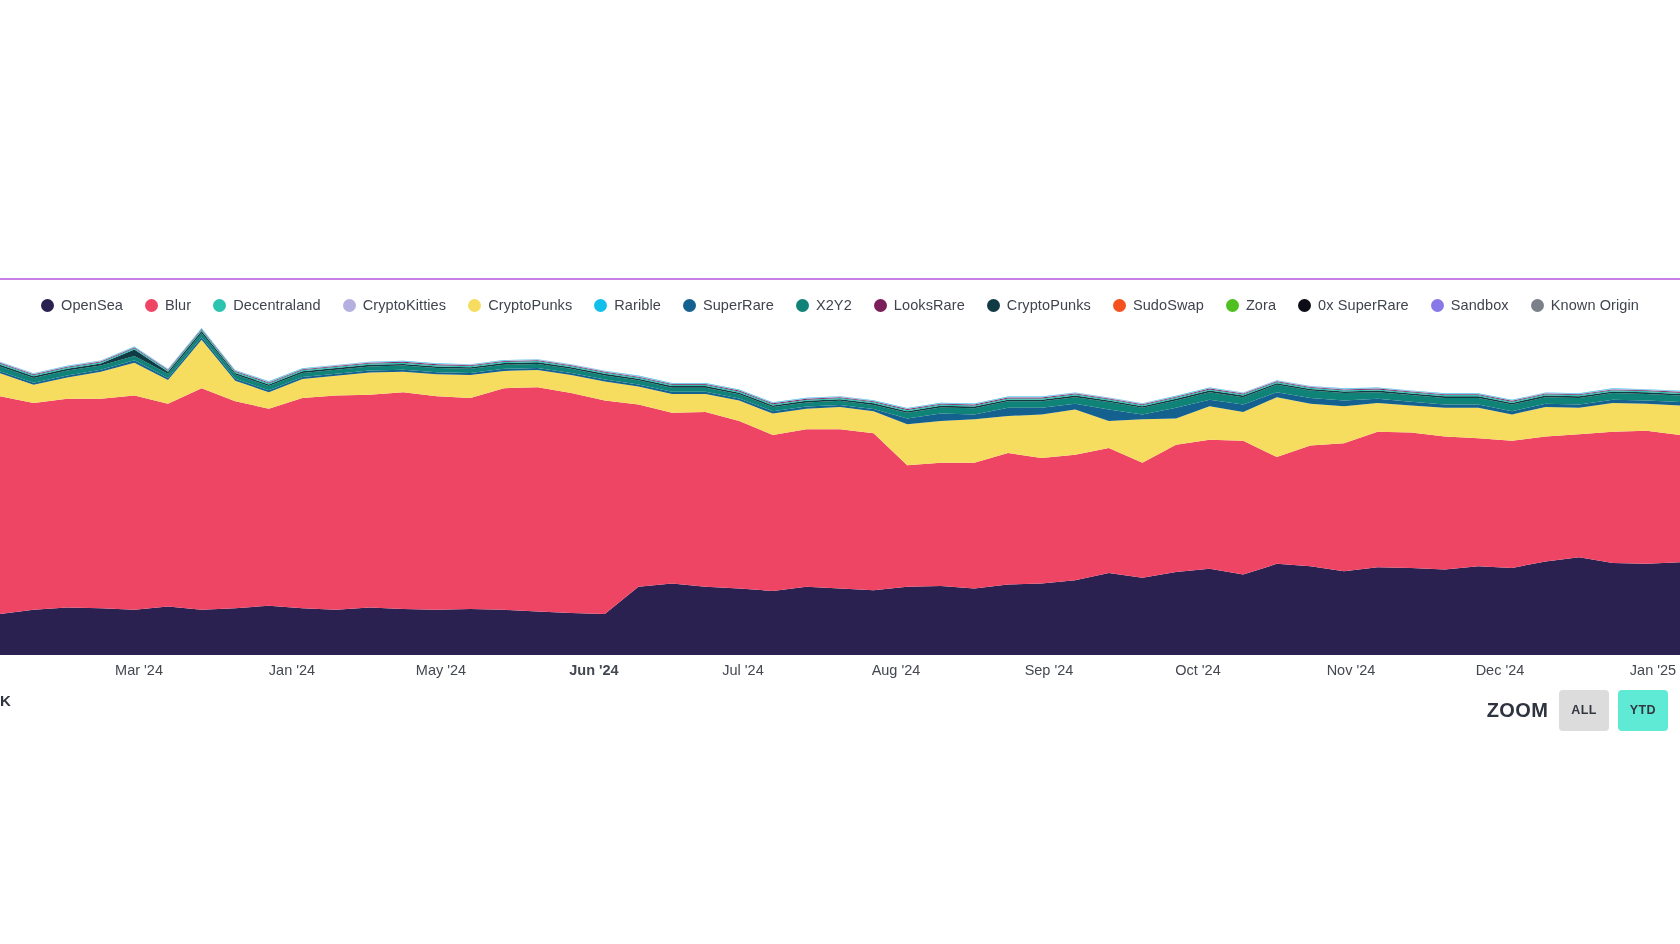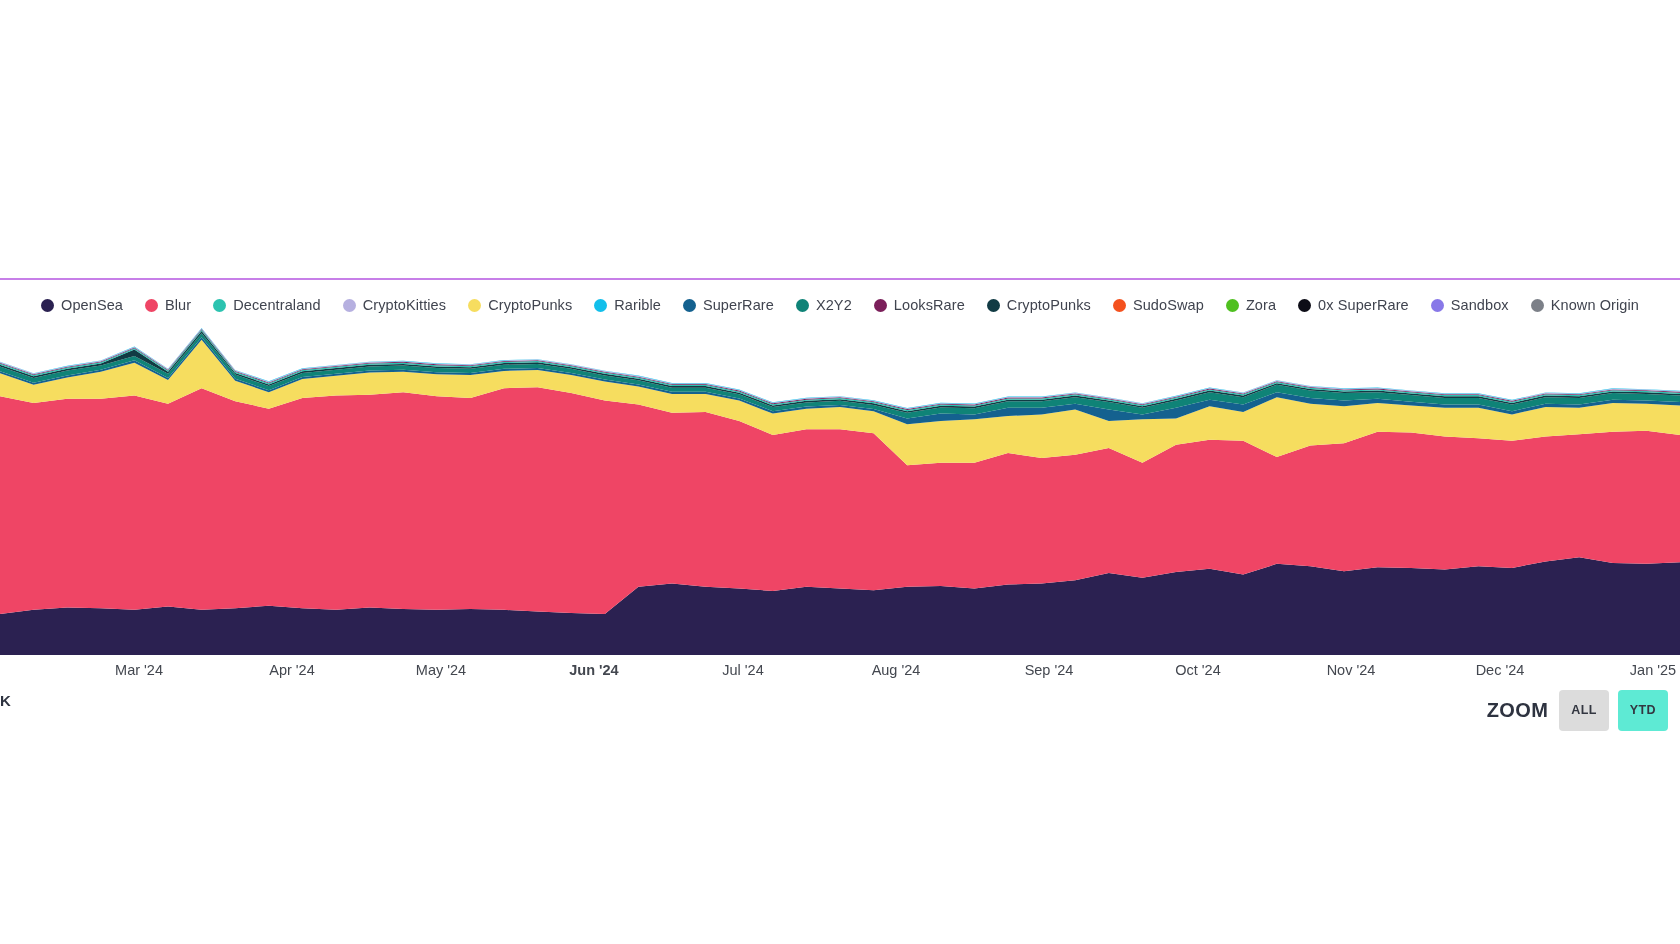--- a/index.html
+++ b/index.html
@@ -150,21 +150,21 @@
         <path d="M0.00,46.74 L33.60,58.24 L67.20,50.85 L100.80,45.51 L134.40,31.55 L168.00,53.72 L201.60,13.08 L235.20,54.95 L268.80,66.45 L302.40,53.31 L336.00,50.03 L369.60,46.74 L403.20,45.92 L436.80,48.39 L470.40,49.21 L504.00,45.10 L537.60,44.28 L571.20,49.21 L604.80,55.78 L638.40,60.70 L672.00,68.09 L705.60,68.09 L739.20,74.66 L772.80,87.39 L806.40,82.87 L840.00,81.23 L873.60,85.34 L907.20,93.14 L940.80,87.80 L974.40,88.62 L1008.00,81.64 L1041.60,81.64 L1075.20,77.53 L1108.80,82.46 L1142.40,88.21 L1176.00,80.82 L1209.60,72.61 L1243.20,77.53 L1276.80,65.22 L1310.40,70.97 L1344.00,73.43 L1377.60,72.61 L1411.20,75.48 L1444.80,78.36 L1478.40,78.36 L1512.00,84.92 L1545.60,77.53 L1579.20,78.36 L1612.80,73.43 L1646.40,74.25 L1680.00,75.89 L1680.00,77.53 L1646.40,75.89 L1612.80,75.07 L1579.20,80.00 L1545.60,79.18 L1512.00,86.57 L1478.40,80.00 L1444.80,80.00 L1411.20,77.12 L1377.60,74.25 L1344.00,75.07 L1310.40,72.61 L1276.80,66.86 L1243.20,79.18 L1209.60,74.25 L1176.00,82.46 L1142.40,89.85 L1108.80,84.10 L1075.20,79.18 L1041.60,83.28 L1008.00,83.28 L974.40,90.26 L940.80,89.44 L907.20,94.78 L873.60,86.98 L840.00,82.87 L806.40,84.51 L772.80,89.03 L739.20,76.30 L705.60,69.73 L672.00,69.73 L638.40,62.34 L604.80,57.42 L571.20,50.85 L537.60,45.92 L504.00,46.74 L470.40,50.85 L436.80,50.03 L403.20,47.56 L369.60,48.39 L336.00,51.67 L302.40,54.95 L268.80,68.09 L235.20,56.60 L201.60,15.13 L168.00,55.78 L134.40,38.12 L100.80,47.56 L67.20,52.49 L33.60,59.88 L0.00,48.39 Z" fill="#113b44"></path>
         <path d="M0.00,45.51 L33.60,57.01 L67.20,49.62 L100.80,44.28 L134.40,30.32 L168.00,52.49 L201.60,11.85 L235.20,53.72 L268.80,65.22 L302.40,52.08 L336.00,48.80 L369.60,45.51 L403.20,44.69 L436.80,47.15 L470.40,47.98 L504.00,43.87 L537.60,43.05 L571.20,47.98 L604.80,54.54 L638.40,59.47 L672.00,66.86 L705.60,66.86 L739.20,73.43 L772.80,86.16 L806.40,81.64 L840.00,80.00 L873.60,84.10 L907.20,91.90 L940.80,86.57 L974.40,87.39 L1008.00,80.41 L1041.60,80.41 L1075.20,76.30 L1108.80,81.23 L1142.40,86.98 L1176.00,79.59 L1209.60,71.38 L1243.20,76.30 L1276.80,63.99 L1310.40,69.73 L1344.00,72.20 L1377.60,71.38 L1411.20,74.25 L1444.80,77.12 L1478.40,77.12 L1512.00,83.69 L1545.60,76.30 L1579.20,77.12 L1612.80,72.20 L1646.40,73.02 L1680.00,74.66 L1680.00,75.89 L1646.40,74.25 L1612.80,73.43 L1579.20,78.36 L1545.60,77.53 L1512.00,84.92 L1478.40,78.36 L1444.80,78.36 L1411.20,75.48 L1377.60,72.61 L1344.00,73.43 L1310.40,70.97 L1276.80,65.22 L1243.20,77.53 L1209.60,72.61 L1176.00,80.82 L1142.40,88.21 L1108.80,82.46 L1075.20,77.53 L1041.60,81.64 L1008.00,81.64 L974.40,88.62 L940.80,87.80 L907.20,93.14 L873.60,85.34 L840.00,81.23 L806.40,82.87 L772.80,87.39 L739.20,74.66 L705.60,68.09 L672.00,68.09 L638.40,60.70 L604.80,55.78 L571.20,49.21 L537.60,44.28 L504.00,45.10 L470.40,49.21 L436.80,48.39 L403.20,45.92 L369.60,46.74 L336.00,50.03 L302.40,53.31 L268.80,66.45 L235.20,54.95 L201.60,13.08 L168.00,53.72 L134.40,31.55 L100.80,45.51 L67.20,50.85 L33.60,58.24 L0.00,46.74 Z" fill="#2cc3b0"></path>
         <path d="M0.00,44.69 L33.60,56.19 L67.20,48.80 L100.80,43.46 L134.40,29.50 L168.00,51.67 L201.60,11.03 L235.20,52.90 L268.80,64.40 L302.40,51.26 L336.00,47.98 L369.60,44.69 L403.20,43.87 L436.80,46.33 L470.40,47.15 L504.00,43.05 L537.60,42.23 L571.20,47.15 L604.80,53.72 L638.40,58.65 L672.00,66.04 L705.60,66.04 L739.20,72.61 L772.80,85.34 L806.40,80.82 L840.00,79.18 L873.60,83.28 L907.20,91.08 L940.80,85.75 L974.40,86.57 L1008.00,79.59 L1041.60,79.59 L1075.20,75.48 L1108.80,80.41 L1142.40,86.16 L1176.00,78.77 L1209.60,70.56 L1243.20,75.48 L1276.80,63.17 L1310.40,68.91 L1344.00,71.38 L1377.60,70.56 L1411.20,73.43 L1444.80,76.30 L1478.40,76.30 L1512.00,82.87 L1545.60,75.48 L1579.20,76.30 L1612.80,71.38 L1646.40,72.20 L1680.00,73.84 L1680.00,74.66 L1646.40,73.02 L1612.80,72.20 L1579.20,77.12 L1545.60,76.30 L1512.00,83.69 L1478.40,77.12 L1444.80,77.12 L1411.20,74.25 L1377.60,71.38 L1344.00,72.20 L1310.40,69.73 L1276.80,63.99 L1243.20,76.30 L1209.60,71.38 L1176.00,79.59 L1142.40,86.98 L1108.80,81.23 L1075.20,76.30 L1041.60,80.41 L1008.00,80.41 L974.40,87.39 L940.80,86.57 L907.20,91.90 L873.60,84.10 L840.00,80.00 L806.40,81.64 L772.80,86.16 L739.20,73.43 L705.60,66.86 L672.00,66.86 L638.40,59.47 L604.80,54.54 L571.20,47.98 L537.60,43.05 L504.00,43.87 L470.40,47.98 L436.80,47.15 L403.20,44.69 L369.60,45.51 L336.00,48.80 L302.40,52.08 L268.80,65.22 L235.20,53.72 L201.60,11.85 L168.00,52.49 L134.40,30.32 L100.80,44.28 L67.20,49.62 L33.60,57.01 L0.00,45.51 Z" fill="#7b1f5a"></path>
         <path d="M0.00,44.08 L33.60,55.57 L67.20,48.18 L100.80,42.84 L134.40,28.89 L168.00,51.05 L201.60,10.41 L235.20,52.29 L268.80,63.78 L302.40,50.64 L336.00,47.36 L369.60,44.08 L403.20,43.25 L436.80,45.72 L470.40,46.54 L504.00,42.43 L537.60,41.61 L571.20,46.54 L604.80,53.11 L638.40,58.03 L672.00,65.42 L705.60,65.42 L739.20,71.99 L772.80,84.72 L806.40,80.20 L840.00,78.56 L873.60,82.67 L907.20,90.47 L940.80,85.13 L974.40,85.95 L1008.00,78.97 L1041.60,78.97 L1075.20,74.87 L1108.80,79.79 L1142.40,85.54 L1176.00,78.15 L1209.60,69.94 L1243.20,74.87 L1276.80,62.55 L1310.40,68.30 L1344.00,70.76 L1377.60,69.94 L1411.20,72.81 L1444.80,75.69 L1478.40,75.69 L1512.00,82.26 L1545.60,74.87 L1579.20,75.69 L1612.80,70.76 L1646.40,71.58 L1680.00,73.22 L1680.00,73.84 L1646.40,72.20 L1612.80,71.38 L1579.20,76.30 L1545.60,75.48 L1512.00,82.87 L1478.40,76.30 L1444.80,76.30 L1411.20,73.43 L1377.60,70.56 L1344.00,71.38 L1310.40,68.91 L1276.80,63.17 L1243.20,75.48 L1209.60,70.56 L1176.00,78.77 L1142.40,86.16 L1108.80,80.41 L1075.20,75.48 L1041.60,79.59 L1008.00,79.59 L974.40,86.57 L940.80,85.75 L907.20,91.08 L873.60,83.28 L840.00,79.18 L806.40,80.82 L772.80,85.34 L739.20,72.61 L705.60,66.04 L672.00,66.04 L638.40,58.65 L604.80,53.72 L571.20,47.15 L537.60,42.23 L504.00,43.05 L470.40,47.15 L436.80,46.33 L403.20,43.87 L369.60,44.69 L336.00,47.98 L302.40,51.26 L268.80,64.40 L235.20,52.90 L201.60,11.03 L168.00,51.67 L134.40,29.50 L100.80,43.46 L67.20,48.80 L33.60,56.19 L0.00,44.69 Z" fill="#b6b0e0"></path>
         <path d="M0.00,43.66 L33.60,55.16 L67.20,47.77 L100.80,42.43 L134.40,28.47 L168.00,50.64 L201.60,10.00 L235.20,51.88 L268.80,63.37 L302.40,50.23 L336.00,46.95 L369.60,43.66 L403.20,42.84 L436.80,45.31 L470.40,46.13 L504.00,42.02 L537.60,41.20 L571.20,46.13 L604.80,52.70 L638.40,57.62 L672.00,65.01 L705.60,65.01 L739.20,71.58 L772.80,84.31 L806.40,79.79 L840.00,78.15 L873.60,82.26 L907.20,90.06 L940.80,84.72 L974.40,85.54 L1008.00,78.56 L1041.60,78.56 L1075.20,74.46 L1108.80,79.38 L1142.40,85.13 L1176.00,77.74 L1209.60,69.53 L1243.20,74.46 L1276.80,62.14 L1310.40,67.89 L1344.00,70.35 L1377.60,69.53 L1411.20,72.40 L1444.80,75.28 L1478.40,75.28 L1512.00,81.85 L1545.60,74.46 L1579.20,75.28 L1612.80,70.35 L1646.40,71.17 L1680.00,72.81 L1680.00,73.22 L1646.40,71.58 L1612.80,70.76 L1579.20,75.69 L1545.60,74.87 L1512.00,82.26 L1478.40,75.69 L1444.80,75.69 L1411.20,72.81 L1377.60,69.94 L1344.00,70.76 L1310.40,68.30 L1276.80,62.55 L1243.20,74.87 L1209.60,69.94 L1176.00,78.15 L1142.40,85.54 L1108.80,79.79 L1075.20,74.87 L1041.60,78.97 L1008.00,78.97 L974.40,85.95 L940.80,85.13 L907.20,90.47 L873.60,82.67 L840.00,78.56 L806.40,80.20 L772.80,84.72 L739.20,71.99 L705.60,65.42 L672.00,65.42 L638.40,58.03 L604.80,53.11 L571.20,46.54 L537.60,41.61 L504.00,42.43 L470.40,46.54 L436.80,45.72 L403.20,43.25 L369.60,44.08 L336.00,47.36 L302.40,50.64 L268.80,63.78 L235.20,52.29 L201.60,10.41 L168.00,51.05 L134.40,28.89 L100.80,42.84 L67.20,48.18 L33.60,55.57 L0.00,44.08 Z" fill="#12bfeb"></path>
       </svg>
   </div>
 
   <div class="xaxis" id="xaxis">
       <div class="xtick" style="left: 76px;">Mar '24</div>
-      <div class="xtick" style="left: 229px;">Apr '24</div>
+      <div class="xtick" style="left: 229px;">Jan '24</div>
       <div class="xtick" style="left: 378px; text-align: right;">May '24</div>
       <div class="xtick" style="left: 531px; font-weight: bold;">Jun '24</div>
       <div class="xtick" style="left: 680px;">Jul '24</div>
       <div class="xtick" style="left: 833px;">Aug '24</div>
       <div class="xtick" style="left: 986px;">Sep '24</div>
       <div class="xtick" style="left: 1135px;">Oct '24</div>
       <div class="xtick" style="left: 1288px;">Nov '24</div>
       <div class="xtick" style="left: 1437px;">Dec '24</div>
       <div class="xtick" style="left: 1590px;">Jan '25</div>
     </div>

